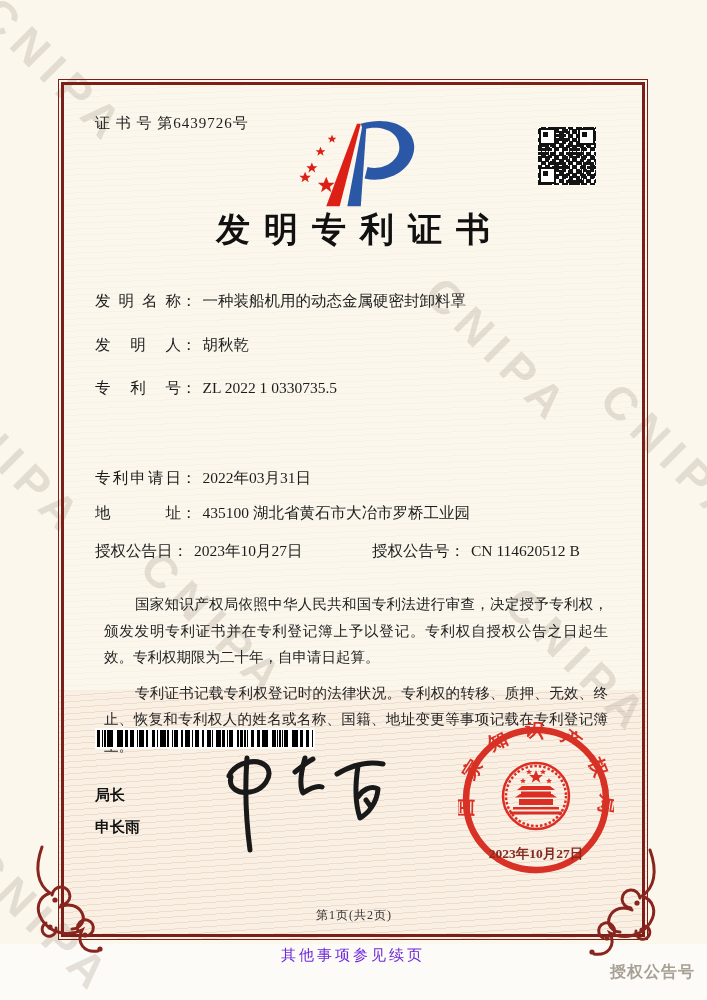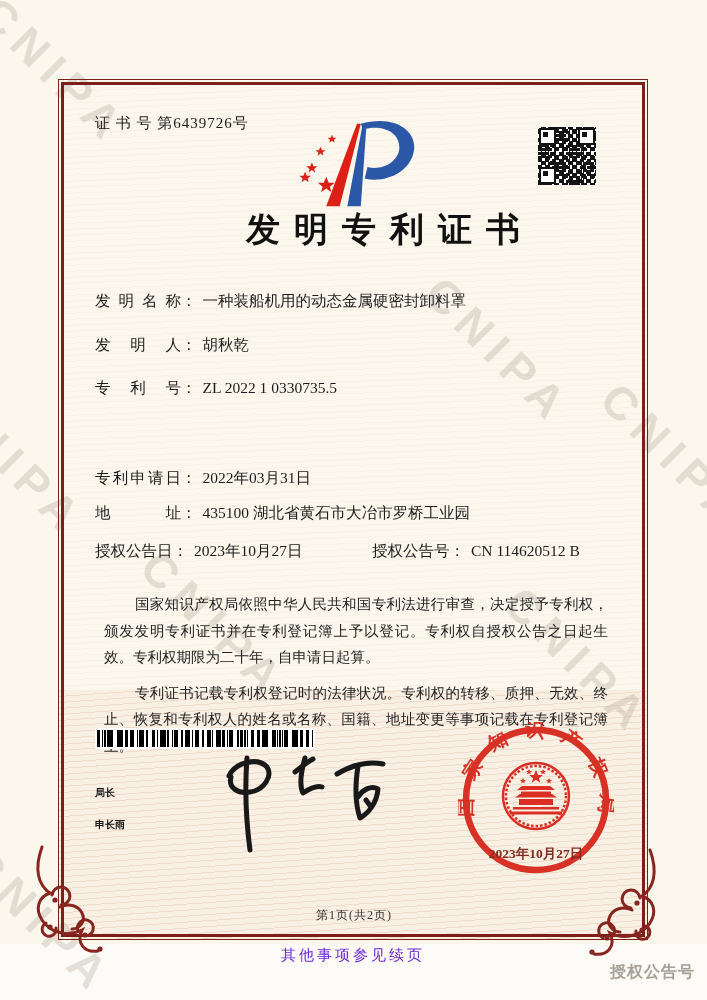--- a/index.html
+++ b/index.html
@@ -49,42 +49,42 @@
   .qr{
     left:538px;top:127px;width:58px;height:58px;background:
       repeating-conic-gradient(#141414 0 25%, rgba(0,0,0,0) 0 50%) 0px 0px/7px 7px,
       repeating-conic-gradient(#141414 0 25%, rgba(0,0,0,0) 0 50%) 3px 2px/9px 9px,
       #fff;
   }
   .qr-f{position:absolute;width:13px;height:13px;border:2px solid #111;background:#fff;}
   .qr-f::after{content:"";position:absolute;left:2px;top:2px;width:5px;height:5px;background:#111;}
   .qr-f.tl{left:1px;top:1px;} .qr-f.tr{right:1px;top:1px;} .qr-f.bl{left:1px;bottom:1px;}
   .title{
-    left:58px;top:207px;width:650px;text-align:center;
+    left:58px;top:207px;width:590px;text-align:center;
     font-size:34px;font-weight:700;letter-spacing:14px;text-indent:14px;color:#111;
   }
   .row{left:95px;width:525px;font-size:15.5px;white-space:nowrap;}
   .lbl{display:inline-block;width:86px;text-align:justify;text-align-last:justify;vertical-align:bottom;}
   .lbl-compact{display:inline-block;vertical-align:bottom;}
   .colon{margin-right:6px;}
   .grant-no-group{position:absolute;left:277px;top:0;white-space:nowrap;}
   .paras{left:95px;top:582px;width:522px;font-size:14.5px;line-height:26.5px;text-align:justify;color:#222;}
   .paras p{margin:9px;text-indent:31px;}
   .paras p + p{margin-top:5px;}
   .barcode{
     left:95px;top:728px;width:220px;height:21px;background:#fff;padding:0;
   }
   .bars{
     position:absolute;left:2px;top:2px;right:2px;bottom:2px;background:
       repeating-linear-gradient(90deg,#000 0 2px, rgba(0,0,0,0) 2px 7px),
       repeating-linear-gradient(90deg,#000 0 1px, rgba(0,0,0,0) 1px 5px),
       repeating-linear-gradient(90deg,#000 0 3px, rgba(0,0,0,0) 3px 11px),
       #fff;
   }
-  .officer{font-family:"Liberation Sans","DejaVu Sans",sans-serif;font-size:10px;font-weight:600;color:#141414;}
+  .officer{font-family:"Liberation Sans","DejaVu Sans",sans-serif;font-size:15px;font-weight:600;color:#141414;}
   .officer.t{left:95px;top:786px;}
   .officer.n{left:95px;top:818px;}
   .signature{left:200px;top:744px;width:195px;height:115px;}
   .seal{left:458px;top:722px;width:156px;height:156px;opacity:.95;}
   .page-num{left:58px;top:907px;width:592px;text-align:center;font-size:12px;color:#333;letter-spacing:1px;}
   .flourish{width:90px;height:112px;}
   .flourish.l{left:30px;top:843px;}
   .flourish.r{left:572px;top:846px;transform:scaleX(-1);}
   .cont-note{left:58px;top:946px;width:590px;text-align:center;font-size:15px;letter-spacing:3px;color:#6d28d9;z-index:4;}
   .company-wm{

